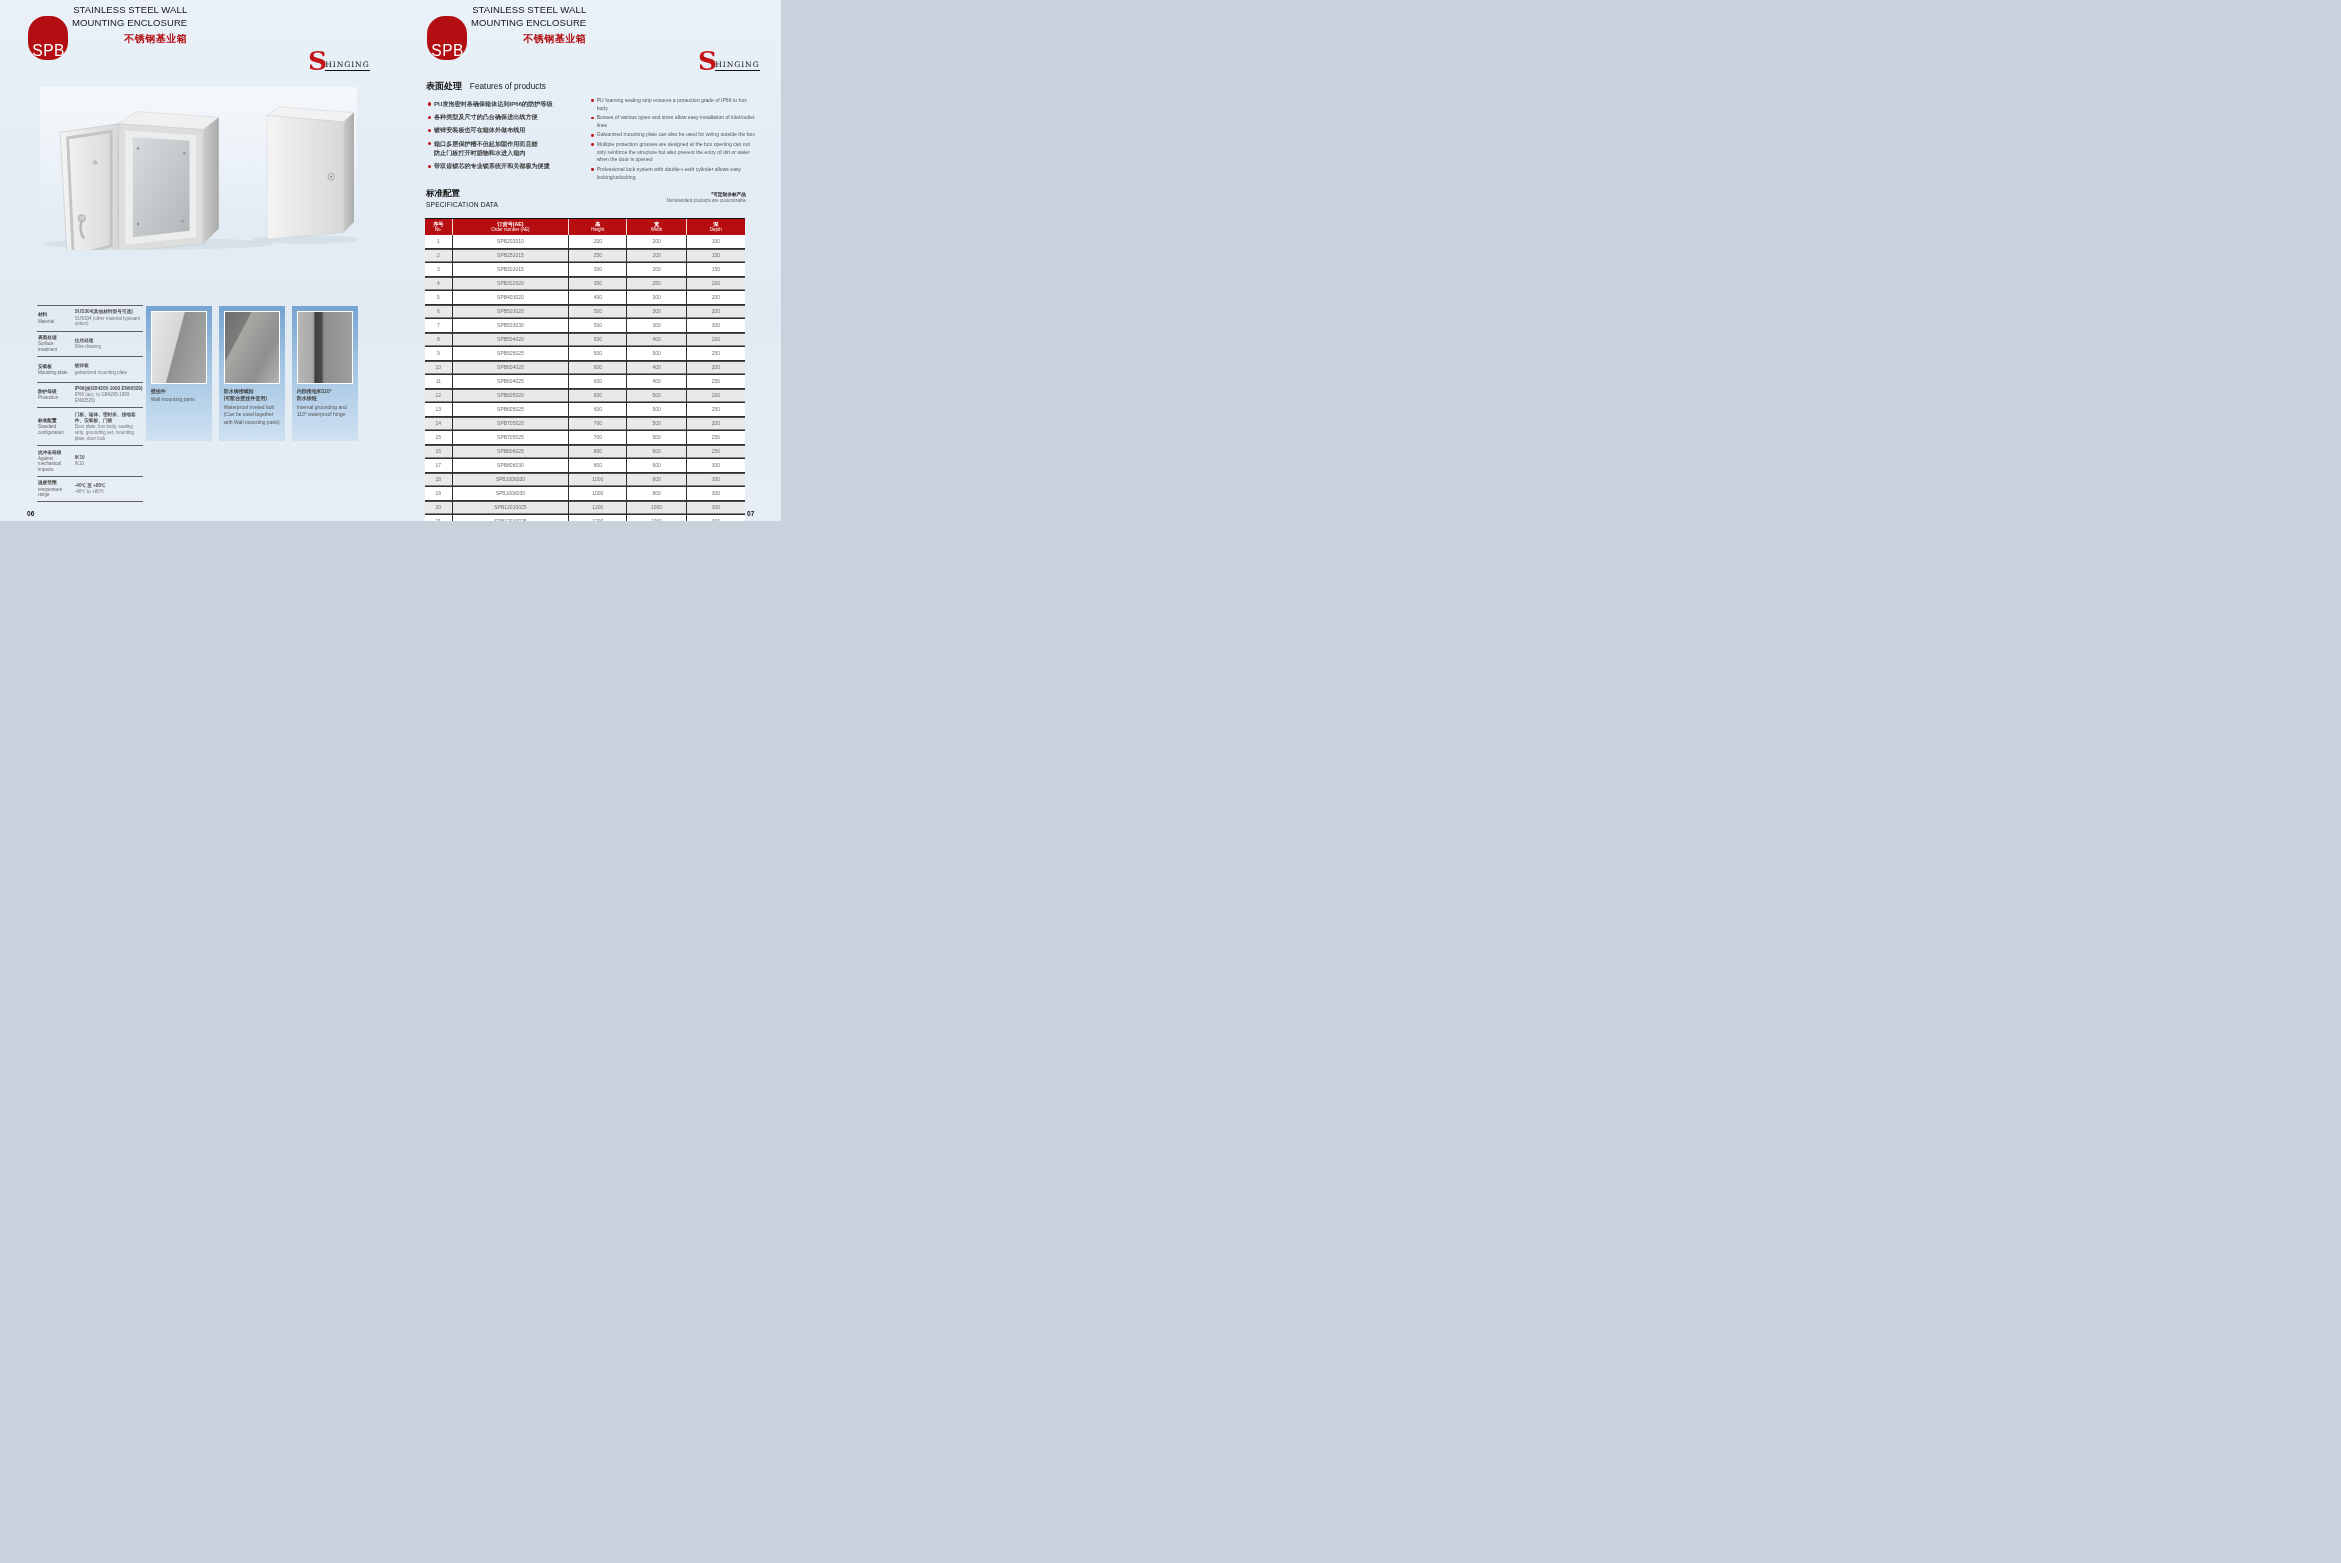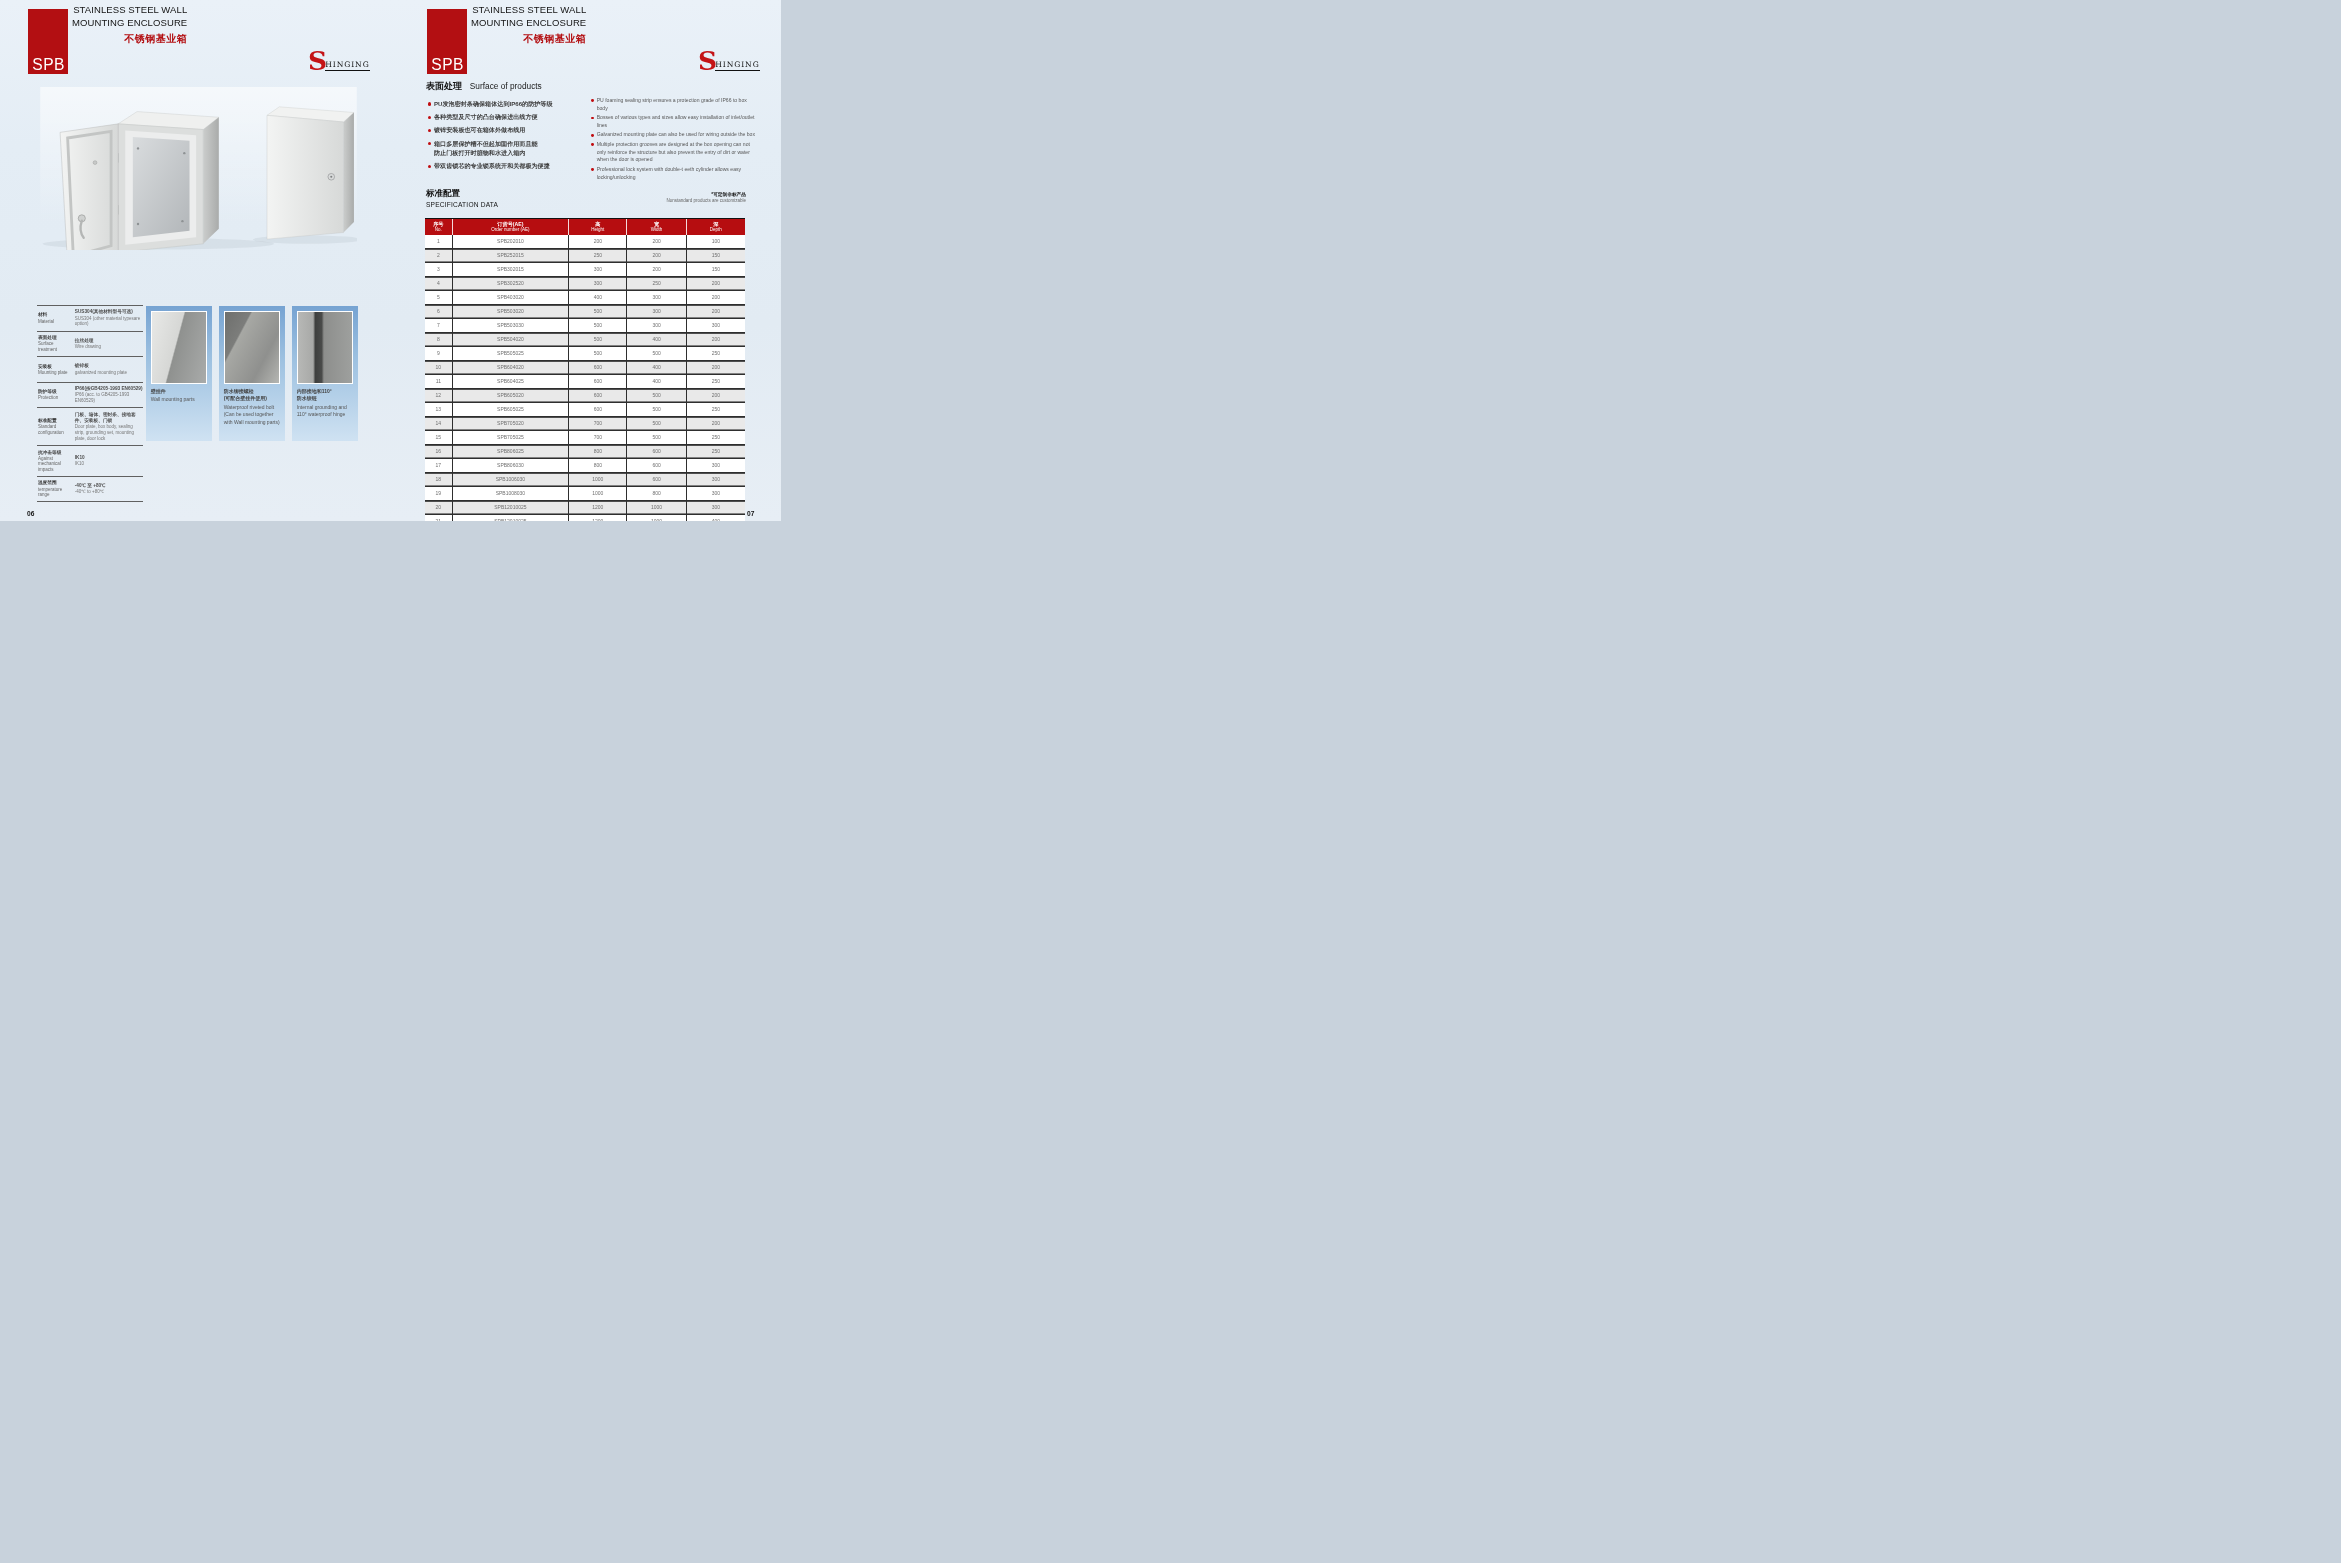--- a/index.html
+++ b/index.html
@@ -1,20 +1,20 @@
 <!DOCTYPE html>
 <html style="font-size:7.6px"><head>
 <meta charset="utf-8">
 <style>
   html,body{margin:0;padding:0;background:#c8d2dc;}
   .canvas{position:relative;width:781px;height:521px;overflow:hidden;
     background:linear-gradient(180deg,#eaf1f8 0%,#e4edf5 28%,#e2ebf3 62%,#e7eef5 100%);
     font-family:"Liberation Sans",sans-serif;}
   
-  .spb-block{position:absolute;top:9px;width:40px;height:65px;background:#b30f12;}
+  .spb-block{position:absolute;top:16px;width:40px;height:44px;background:#b30f12;border-radius:18px;}
   .spb-code{position:absolute;left:4.3px;bottom:0.5px;color:#fff;font-size:15.6px;letter-spacing:0.5px;font-weight:400;}
   .hdr-title{position:absolute;top:4.3px;color:#141414;font-size:9.5px;line-height:1.32;letter-spacing:0.1px;text-align:right;}
   .hdr-cn{font-size:10px;color:#b30f12;font-weight:700;margin-top:2.8px;letter-spacing:0.5px;}
   .logo{position:absolute;display:flex;align-items:flex-end;}
   .logo .s{font-family:"DejaVu Serif",serif;font-weight:700;font-size:26.5px;line-height:.78;color:#c41316;}
   .logo .rest{font-family:"DejaVu Serif",serif;font-size:7.6px;color:#101010;letter-spacing:0.9px;
     border-bottom:1.9px double #101010;padding:0 0.9px 0.5px 0.5px;margin-left:-2.4px;margin-bottom:0.9px;margin-top:26px;}
   
   .photo-svg{position:absolute;left:40px;top:87px;}
   .ltable{position:absolute;left:37px;top:305px;width:106px;border-top:0.9px solid #606060;}
@@ -237,21 +237,21 @@
     <div class="card-photo photo3"></div>
     <div class="card-caption">
       <div class="cap-cn">内部接地和110°
 防水铰链</div>
       <div class="cap-en">Internal grounding and 110°  waterproof hinge</div>
     </div>
   </div>
 
   <div class="features-head">
     <span class="features-cn">表面处理</span>
-    <span class="features-en">Surface of products</span>
+    <span class="features-en">Features of products</span>
   </div>
   <div class="bullets-cn">
       <div class="line first endgap">PU发泡密封条确保箱体达到IP66的防护等级</div>
       <div class="line first endgap">各种类型及尺寸的凸台确保进出线方便</div>
       <div class="line first endgap">镀锌安装板也可在箱体外做布线用</div>
       <div class="line first">箱口多层保护槽不但起加固作用而且能</div>
       <div class="line endgap">防止门板打开时脏物和水进入箱内</div>
       <div class="line first endgap">带双齿锁芯的专业锁系统开和关都极为便捷</div>
     </div>
   <div class="bullets-en">

